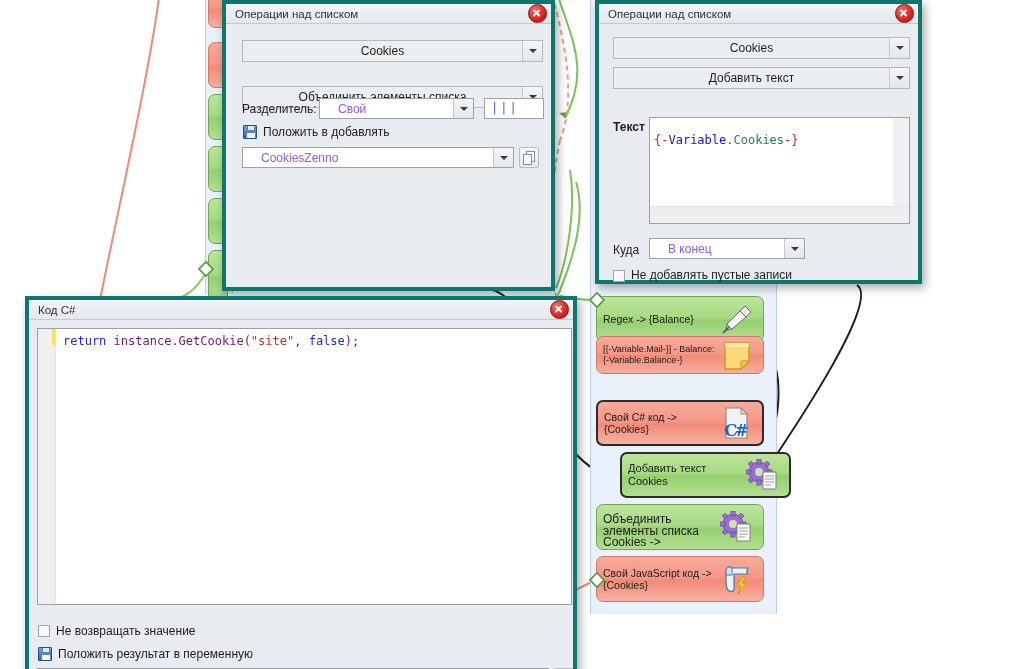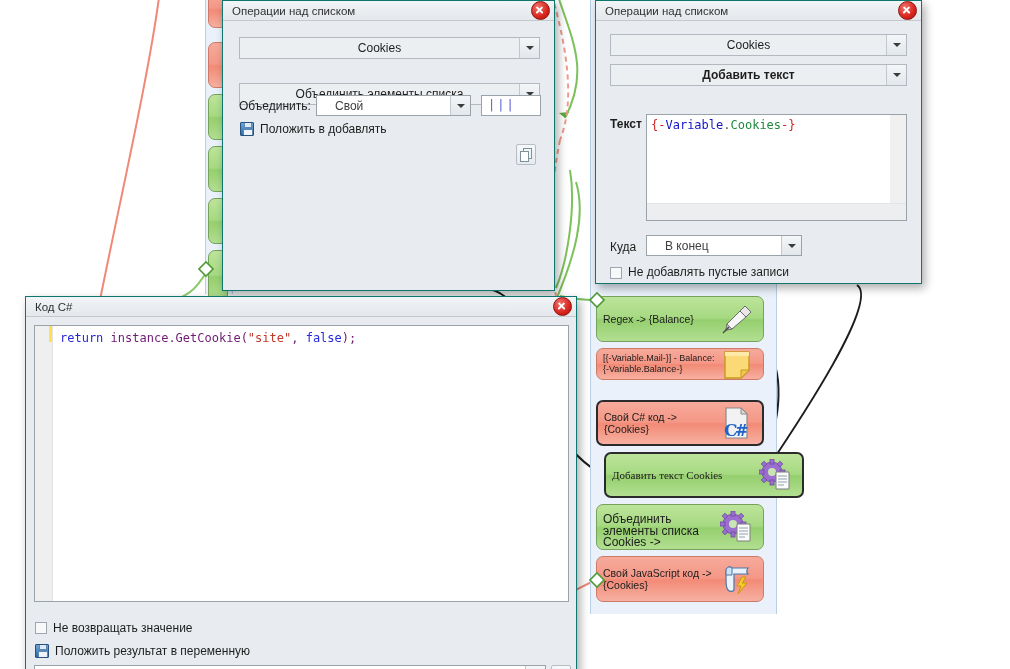--- a/index.html
+++ b/index.html
@@ -28,21 +28,21 @@
   .node.red{background:linear-gradient(to bottom,#f6aa9b 0%,#f59786 48%,#f28a76 52%,#f7b0a1 100%);border-color:#cf7a68;}
   .node.sel{border:2px solid #2b2b2b;}
   .node .nlabel{flex:1;padding-right:2px;}
   .node .nicon{width:40px;height:38px;flex:0 0 40px;display:flex;align-items:center;justify-content:center;}
   .node.stub{padding:0;}
 
   
   .win{
     position:absolute;box-sizing:border-box;
     background:#e8ecf0;
-    border:1px solid #0f766e;
+    border:4px solid #0f766e;
     box-shadow:3px 4px 9px rgba(0,0,0,0.33);
   }
   .win .titlebar{
     height:20px;box-sizing:border-box;
     background:linear-gradient(to bottom,#f2f4f6 0%,#e4e8ec 100%);
     border-bottom:1px solid #c3c9cf;
     display:flex;align-items:center;
     padding:0 4px 0 9px;
     font-size:11.5px;color:#303030;
   }
@@ -69,21 +69,21 @@
   .arrowbox{
     width:20px;height:100%;box-sizing:border-box;border-left:1px solid #c3c8ce;
     background:linear-gradient(to bottom,#f4f6f8,#e3e7eb);
     display:flex;align-items:center;justify-content:center;flex:0 0 20px;
   }
   .caret{width:0;height:0;border-left:4px solid transparent;border-right:4px solid transparent;border-top:4px solid #3b3b3b;}
   .txt-combo{
     box-sizing:border-box;height:21px;border:1px solid #9aa2aa;background:#fff;
     display:flex;align-items:center;position:relative;
   }
-  .txt-combo .cv{flex:1;padding-left:18px;font-size:12px;color:#404040;overflow:hidden;white-space:nowrap;}
+  .txt-combo .cv{flex:1;padding-left:18px;font-size:12px;color:#8b5cf6;overflow:hidden;white-space:nowrap;}
   .txt-combo .arrowbox{border-left:1px solid #c3c8ce;}
   .lbl{font-size:12px;color:#1d1d1d;}
   .textbox{box-sizing:border-box;border:1px solid #9aa2aa;background:#fff;}
   .cbox{
     width:12px;height:12px;box-sizing:border-box;border:1px solid #9fa6ad;background:#f6f8fa;
     display:inline-block;vertical-align:middle;
   }
   .save-ico{
     width:14px;height:14px;box-sizing:border-box;position:relative;
     background:linear-gradient(to bottom,#6ea4d8,#2f6aa8);border:1px solid #26527f;border-radius:1px;
@@ -107,21 +107,21 @@
   .code-text{
     flex:1;padding:4px 0 0 7px;
     font-family:"DejaVu Sans Mono","Liberation Mono",monospace;font-size:12px;line-height:16px;
     white-space:pre;
   }
   .k{color:#2727e0;}.s{color:#c0392b;}.p{color:#701a75;}
   .var-area{
     box-sizing:border-box;border:1px solid #9aa2aa;background:#fff;position:relative;overflow:hidden;
   }
   .var-text{
-    padding:3px 0 0 4px;
+    padding:15px 0 0 4px;
     font-family:"DejaVu Sans Mono","Liberation Mono",monospace;font-size:12px;line-height:15px;
   }
   .vb{color:#d02020;} .vn{color:#1414c8;} .vv{color:#1f8a3f;} .vd{color:#555;}
   .var-vscroll{position:absolute;right:0;top:0;width:16px;bottom:0;background:#f0f0f0;}
   .var-hscroll{position:absolute;left:0;right:0;bottom:0;height:16px;background:#eceef0;border-top:1px solid #e2e4e6;}
 </style>
 </head>
 <body>
 
 <div class="canvas">
@@ -180,38 +180,44 @@
           </span>
       </div>
 
       <div class="wide-combo" style="position:absolute;left:16px;top:46px;width:301px;margin-top:16px;">
         <span class="cv">Объединить элементы списка</span>
         <span class="arrowbox">
             <i class="caret"></i>
           </span>
       </div>
 
-      <span class="lbl" style="position:absolute;left:16px;top:78px;">Объединить:</span>
+      <span class="lbl" style="position:absolute;left:16px;top:78px;">Разделитель:</span>
 
       <div class="txt-combo" style="position:absolute;left:93px;top:74px;width:155px;">
         <span class="cv">Свой</span>
         <span class="arrowbox">
             <i class="caret"></i>
           </span>
       </div>
 
       <div class="textbox" style="position:absolute;left:258px;top:74px;width:60px;height:21px;">
         <span style="display:block;padding:2px 0 0 6px;font-family:'DejaVu Sans Mono','Liberation Mono',monospace;font-size:12px;color:#5a5ad0;letter-spacing:2px;">|||</span>
       </div>
 
       <div style="position:absolute;left:17px;top:101px;display:flex;align-items:center;gap:6px;">
         <span class="save-ico"></span>
         <span class="lbl">Положить в добавлять</span>
       </div>
 
+      <div class="txt-combo" style="position:absolute;left:16px;top:123px;width:272px;">
+        <span class="cv">CookiesZenno</span>
+        <span class="arrowbox">
+            <i class="caret"></i>
+          </span>
+      </div>
 
       <div class="copybtn" style="position:absolute;left:293px;top:123px;">
         <span class="copy-gly">
             <i class="b"></i>
             <i class="f"></i>
           </span>
       </div>
 
     </div>
   </div>
@@ -223,21 +229,21 @@
     </div>
     <div class="body">
 
       <div class="wide-combo" style="position:absolute;left:14px;top:13px;width:297px;">
         <span class="cv">Cookies</span>
         <span class="arrowbox">
             <i class="caret"></i>
           </span>
       </div>
 
-      <div class="wide-combo" style="position:absolute;left:14px;top:43px;width:297px;font-weight:bold;">
+      <div class="wide-combo" style="position:absolute;left:14px;top:43px;width:297px;">
         <span class="cv">Добавить текст</span>
         <span class="arrowbox">
             <i class="caret"></i>
           </span>
       </div>
 
       <span class="lbl" style="position:absolute;left:14px;top:96px;font-weight:bold;">Текст</span>
 
       <div class="var-area" style="position:absolute;left:645px;top:93px;left:50px;width:261px;height:107px;">
         <div class="var-text"><span class="vb">{-</span><span class="vn">Variable</span><span class="vd">.</span><span class="vv">Cookies</span><span class="vb">-}</span></div>
@@ -305,21 +311,21 @@
     <span class="nicon">
       <svg width="34" height="32" viewBox="0 0 34 32">
         <path d="M25,3 L31,9 L26,14 L20,8 Z" fill="#e8e8e8" stroke="#6a6a6a" stroke-width="1"></path>
         <path d="M20,8 L26,14 L12,26 L6,27 L7,21 Z" fill="#f6f6f6" stroke="#6a6a6a" stroke-width="1"></path>
         <path d="M7,21 L12,26 L6,27 Z" fill="#c9c9c9" stroke="#6a6a6a" stroke-width="0.8"></path>
         <line x1="9" y1="24" x2="3" y2="30" stroke="#4a4a4a" stroke-width="1.4"></line>
       </svg>
     </span>
   </div>
 
-  <div class="node red" style="left:596px;top:348px;width:168px;height:32px;">
+  <div class="node red" style="left:596px;top:336px;width:168px;height:38px;">
     <span class="nlabel" style="font-size:9px;line-height:11px;">[{-Variable.Mail-}] - Balance: {-Variable.Balance-}</span>
     <span class="nicon">
       <svg width="32" height="32" viewBox="0 0 32 32">
         <path d="M4,4 H28 V22 L20,30 H4 Z" fill="#fbd977" stroke="#c79a1c" stroke-width="1.4"></path>
         <path d="M4,4 H28 V8 H4 Z" fill="#fde9a8"></path>
         <path d="M20,30 V22 H28 Z" fill="#f0c752" stroke="#c79a1c" stroke-width="1"></path>
       </svg>
     </span>
   </div>
 
@@ -328,21 +334,21 @@
     <span class="nicon">
       <svg width="32" height="34" viewBox="0 0 32 34">
         <path d="M6,2 H21 L27,8 V32 H6 Z" fill="#f2f2f2" stroke="#8a8a8a" stroke-width="1.2"></path>
         <path d="M21,2 V8 H27 Z" fill="#d9d9d9" stroke="#8a8a8a" stroke-width="1"></path>
         <text x="4" y="30" font-family="DejaVu Serif, serif" font-size="17" font-weight="bold" fill="#1f64c8">C</text>
         <text x="15" y="30" font-family="DejaVu Serif, serif" font-size="16" font-weight="bold" fill="#1f64c8">#</text>
       </svg>
     </span>
   </div>
 
-  <div class="node green sel" style="left:604px;top:452px;width:200px;height:46px;font-family:Liberation Serif, serif;">
+  <div class="node green sel" style="left:620px;top:452px;width:171px;height:46px;">
     <span class="nlabel" style="font-size:11px;line-height:13px;">Добавить текст Cookies</span>
     <span class="nicon">
       <svg width="34" height="32" viewBox="0 0 34 32">
         <g fill="#9b6fd0" stroke="#6f4aa3" stroke-width="0.8">
           <circle cx="13" cy="13" r="10"></circle>
           <rect x="11" y="0" width="4" height="5"></rect>
             <rect x="11" y="21" width="4" height="5"></rect>
           <rect x="0" y="11" width="5" height="4"></rect>
             <rect x="21" y="11" width="5" height="4"></rect>
           <rect x="3" y="3" width="4" height="4" transform="rotate(45 5 5)"></rect>

